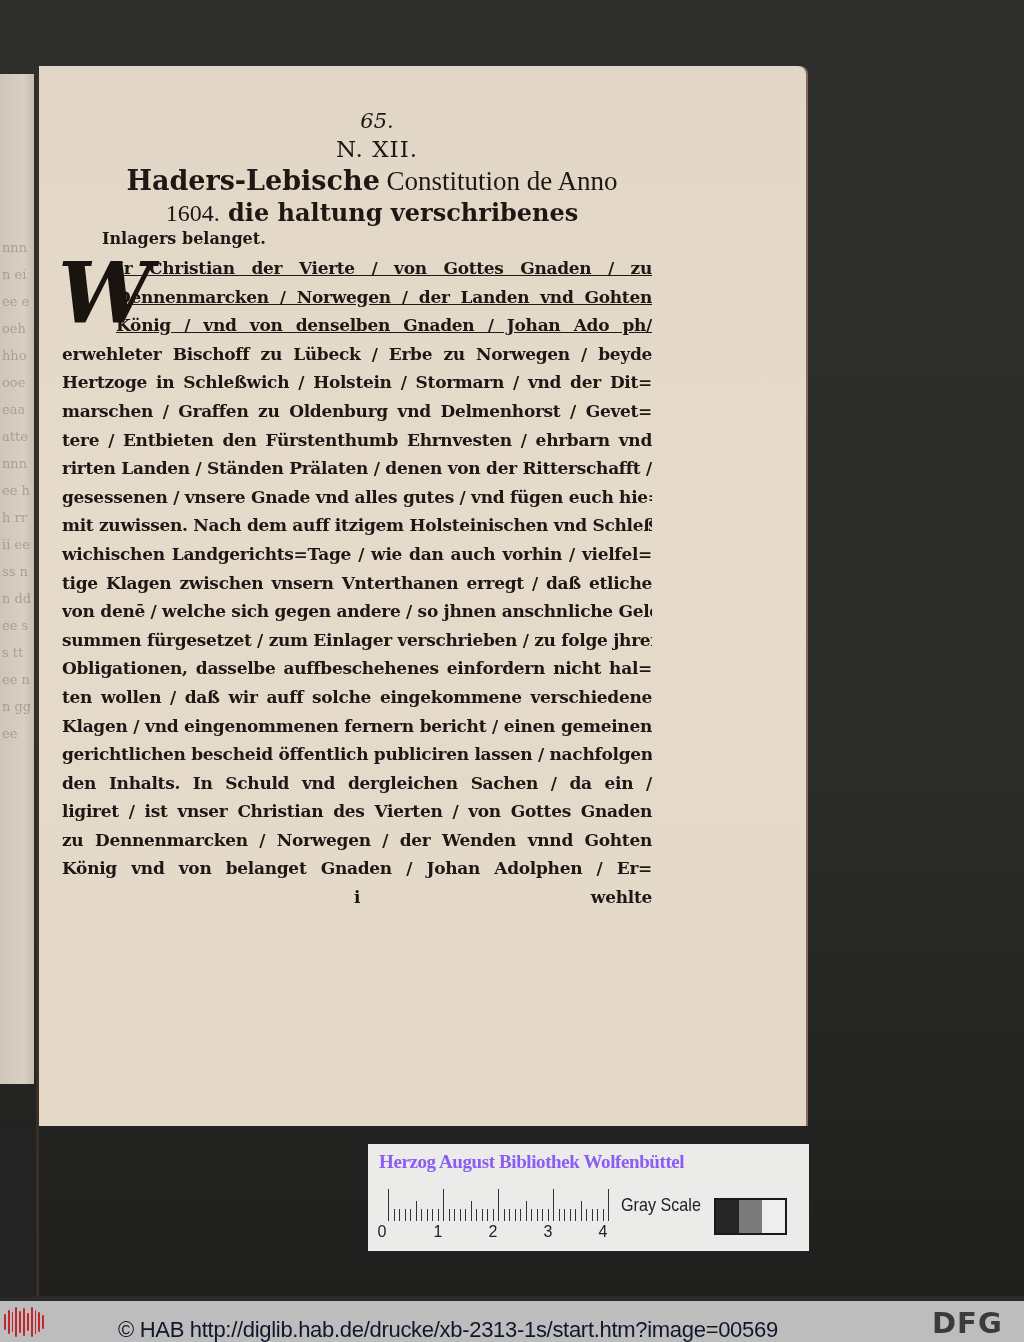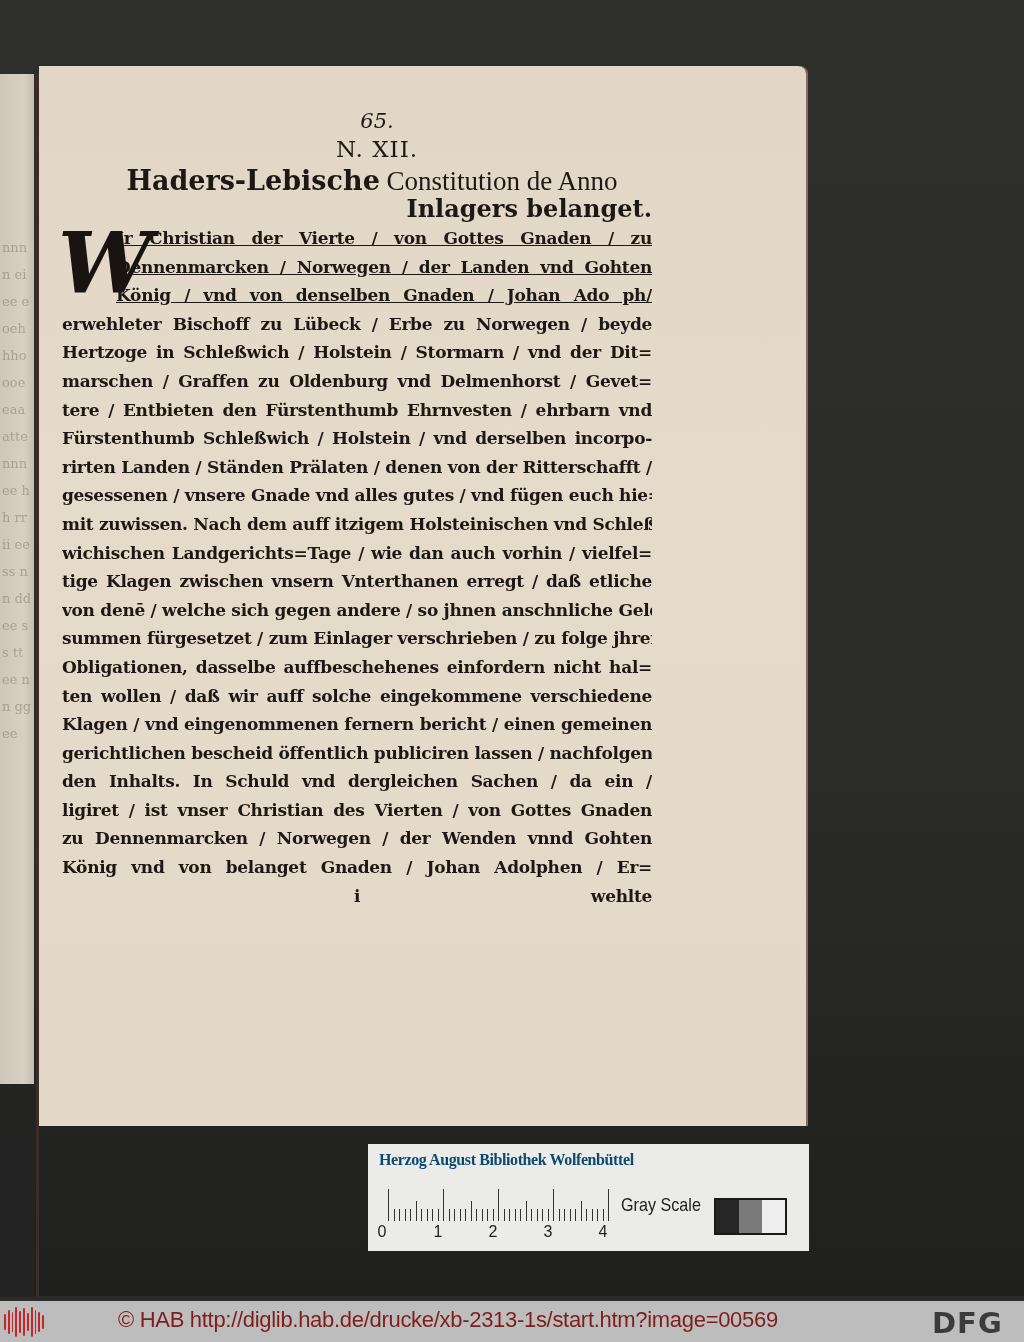--- a/index.html
+++ b/index.html
@@ -54,21 +54,21 @@
     white-space: nowrap;
   }
   .title-line1 .fraktur { font-family: "DejaVu Serif", serif; font-weight: bold; }
   .title-line1 .latin { font-family: "Liberation Serif", serif; }
   .title-line2 {
     text-align: center; font-size: 24px; line-height: 30px; margin-left: 30px;
     font-weight: bold; white-space: nowrap;
   }
   .title-line2 .latin { font-family: "Liberation Serif", serif; font-weight: normal; }
   .title-line3 {
-    text-align: right; font-size: 24px; line-height: 22px; margin-left: 40px;
+    text-align: left; font-size: 16px; line-height: 22px; margin-left: 40px;
     font-weight: bold;
   }
   .body-text {
     position: relative; margin-top: 4px;
     font-family: "DejaVu Serif", serif; font-weight: bold;
     font-size: 17px; line-height: 28.6px; letter-spacing: -0.3px;
   }
   .body-line { white-space: nowrap; display: block; text-align: justify; text-align-last: justify; width: 590px; height: 28.6px; overflow: hidden; }
   .body-line.indented { padding-left: 54px; width: 536px; text-decoration: underline; }
   .drop-cap {
@@ -82,22 +82,22 @@
   .signature { position: absolute; left: 292px; top: 0; }
   .catchword { position: absolute; right: 0; top: 0; text-align: right; }
 
   
   .scale-card {
     position: absolute; left: 367px; top: 1143px; width: 441px; height: 107px;
     background: #ebebea; border: 1px solid #222;
   }
   .scale-title {
     position: absolute; left: 11px; top: 7px; width: 420px;
-    font-family: "Liberation Serif", serif; font-weight: bold; font-size: 16px;
-    color: #0c4a6e; letter-spacing: -0.4px; white-space: nowrap;
+    font-family: "Liberation Serif", serif; font-weight: bold; font-size: 19px;
+    color: #8b5cf6; letter-spacing: -0.4px; white-space: nowrap;
   }
   .ruler { position: absolute; left: 20px; top: 47px; width: 230px; height: 50px; }
   .tick { position: absolute; bottom: 20px; width: 1px; background: #333; }
   .ruler-label {
     position: absolute; top: 32px; font-family: "Liberation Sans", sans-serif;
     font-size: 16px; color: #222; transform: translateX(-50%);
   }
   .gray-label {
     position: absolute; left: 253px; top: 50px; font-family: "Liberation Sans", sans-serif;
     font-size: 19px; color: #222; transform: scaleX(0.85); transform-origin: left;
@@ -112,22 +112,22 @@
   .bottom-bar {
     position: absolute; left: 0; top: 1301px; width: 1024px; height: 41px;
     background: #bdbdbd;
   }
   .hab-logo {
     position: absolute; left: 4px; top: 5px; width: 40px; height: 32px;
     display: flex; align-items: center; gap: 2px;
   }
   .hab-logo span { display: block; width: 2px; background: #c4262e; border-radius: 1px; }
   .copyright {
-    position: absolute; left: 118px; top: 6px;
-    font-family: "Liberation Sans", sans-serif; font-size: 22px; color: #7f1d1d;
+    position: absolute; left: 118px; top: 16px;
+    font-family: "Liberation Sans", sans-serif; font-size: 22px; color: #0f172a;
     white-space: nowrap; letter-spacing: -0.3px;
   }
   .dfg-logo {
     position: absolute; left: 932px; top: 5px;
     font-family: "DejaVu Sans", sans-serif; font-weight: bold; font-size: 29px;
     color: #3b3b3b; letter-spacing: 1px;
   }
 </style>
 </head>
 <body>
@@ -139,33 +139,35 @@
 </div>
 <div class="left-page-lower"></div>
 <div class="gutter"></div>
 
 <div class="page">
   <div class="page-content">
     <div class="page-number">65.</div>
     <div class="number-heading">N.   XII.</div>
     <div class="title-line1">
       <span class="fraktur">Haders-Lebische</span><span class="latin"> Constitution de Anno</span>
+    </div>
+    <div class="title-line2">
+      <span class="latin">1604.</span><span> die haltung verschribenes</span>
     </div>
     <div class="title-line3">Inlagers belanget.</div>
 
     <div class="body-text">
       <div class="drop-cap">W</div>
       <span class="body-line indented">Ir Christian der Vierte / von Gottes Gnaden / zu</span>
       <span class="body-line indented">Dennenmarcken / Norwegen / der Landen vnd Gohten</span>
       <span class="body-line indented">König / vnd von denselben Gnaden / Johan Ado ph/</span>
       <span class="body-line">erwehleter Bischoff zu Lübeck / Erbe zu Norwegen / beyde</span>
       <span class="body-line">Hertzoge in Schleßwich / Holstein / Stormarn / vnd der Dit=</span>
       <span class="body-line">marschen / Graffen zu Oldenburg vnd Delmenhorst / Gevet=</span>
       <span class="body-line">tere / Entbieten den Fürstenthumb Ehrnvesten / ehrbarn vnd</span>
-      <span class="body-line">Fürstenthumb Schleßwich / Holstein / vnd derselben incorpo-</span>
       <span class="body-line">rirten Landen / Ständen Prälaten / denen von der Ritterschafft /</span>
       <span class="body-line">gesessenen / vnsere Gnade vnd alles gutes / vnd fügen euch hie=</span>
       <span class="body-line">mit zuwissen. Nach dem auff itzigem Holsteinischen vnd Schleß=</span>
       <span class="body-line">wichischen Landgerichts=Tage / wie dan auch vorhin / vielfel=</span>
       <span class="body-line">tige Klagen zwischen vnsern Vnterthanen erregt / daß etliche</span>
       <span class="body-line">von denē / welche sich gegen andere / so jhnen anschnliche Geldt=</span>
       <span class="body-line">summen fürgesetzet / zum Einlager verschrieben / zu folge jhrer</span>
       <span class="body-line">Obligationen, dasselbe auffbeschehenes einfordern nicht hal=</span>
       <span class="body-line">ten wollen / daß wir auff solche eingekommene verschiedene</span>
       <span class="body-line">Klagen / vnd eingenommenen fernern bericht / einen gemeinen</span>

